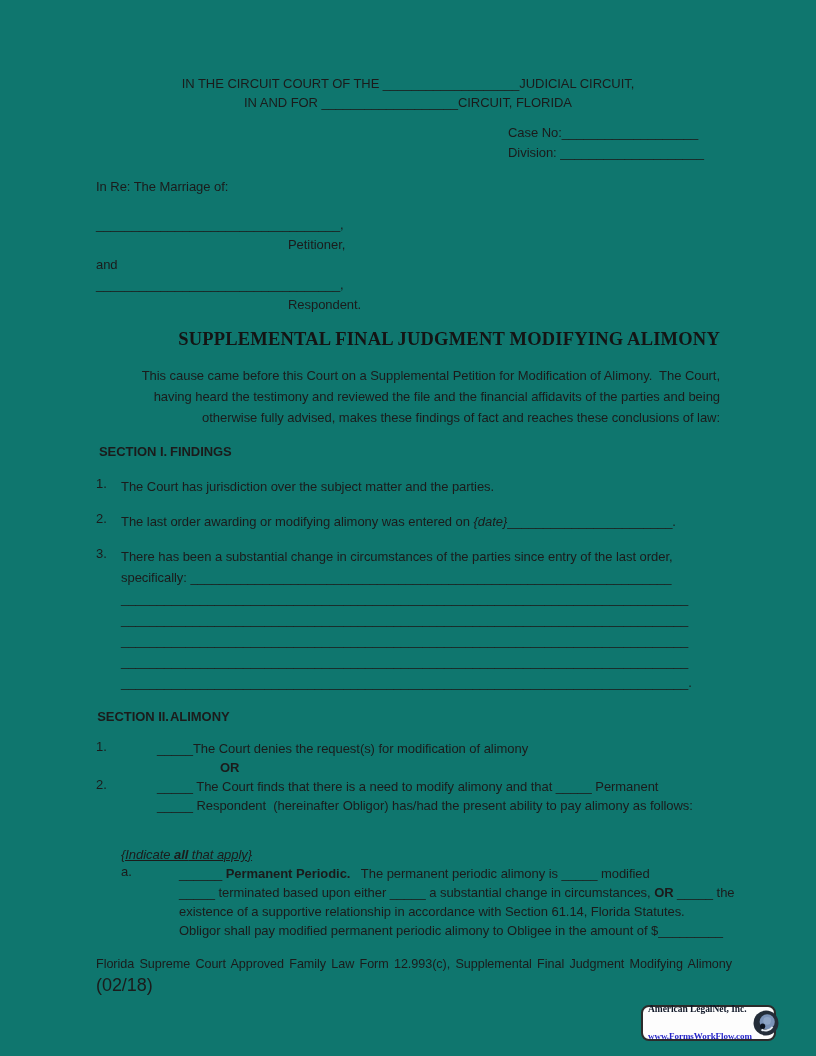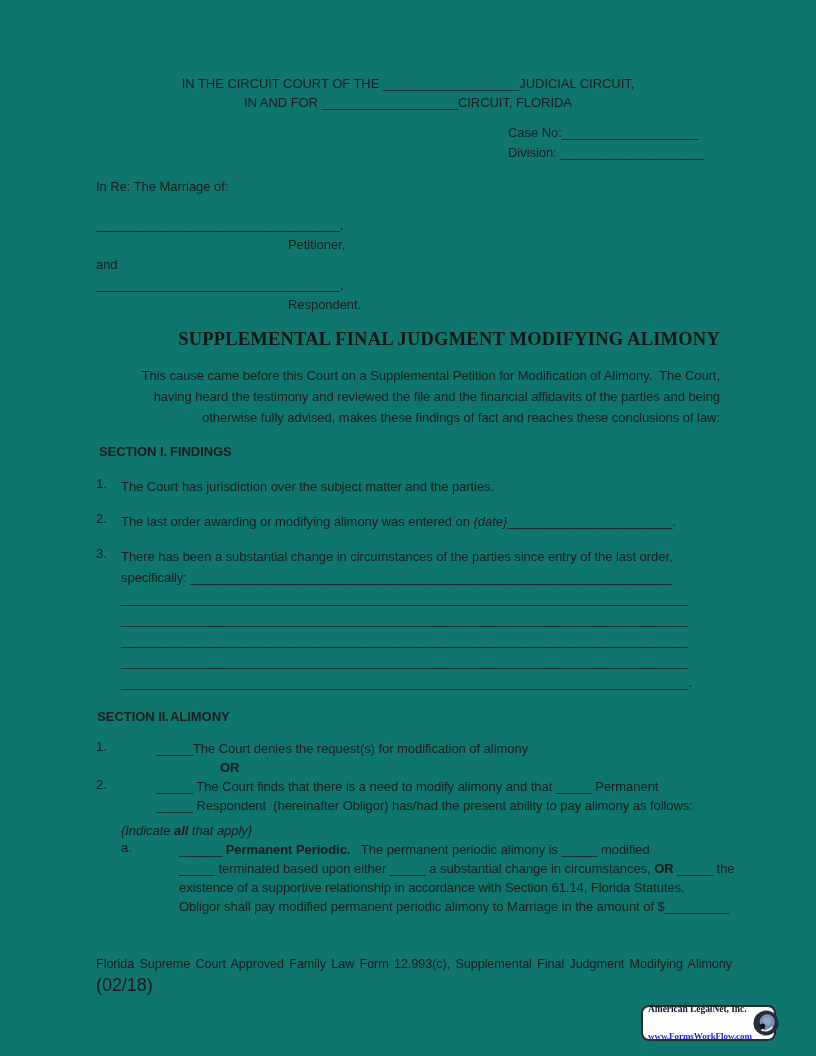--- a/index.html
+++ b/index.html
@@ -43,21 +43,21 @@
   .num-item{display:flex;margin-top:14px;}
   .num-item .num{flex:none;width:25px;}
   .num-item .num28{flex:none;width:28px;}
   .num-item .content{flex:1;}
   .num-item .line{line-height:21px;}
   .s2item{margin-top:0;}
   .s2item .line,.s2line{line-height:19px;white-space:pre;margin-left:33px;}
   .mt12{margin-top:12px;}
   .or-line{padding-left:124px;font-weight:bold;line-height:19px;white-space:pre;}
   .indent25{padding-left:25px;}
-  .indicate{margin-top:6px;line-height:19px;white-space:pre;}
+  .indicate{margin-top:30px;line-height:19px;white-space:pre;text-decoration:underline;}
   .footer{position:absolute;left:96px;right:84px;top:954px;color:#1b1b1b;}
   .footer-line1{
     font-size:12.6px;
     line-height:21px;
     white-space:normal;
     text-align:justify;
     text-align-last:justify;
   }
   .footer-line2{font-size:18px;line-height:21px;}
   .badge{
@@ -162,21 +162,21 @@
   </div>
 
   <div class="indicate indent25"><span class="i">{Indicate </span><span class="i b">all</span><span class="i"> that apply}</span></div>
 
   <div class="num-item s2item indent25" style="margin-top:0;">
     <span class="num">a.</span>
     <div class="content">
       <div class="line"><span>______ </span><span class="b">Permanent Periodic.</span><span>   The permanent periodic alimony is _____ modified</span></div>
       <div class="line"><span>_____ terminated based upon either _____ a substantial change in circumstances, </span><span class="b">OR</span><span> _____ the</span></div>
       <div class="line">existence of a supportive relationship in accordance with Section 61.14, Florida Statutes.</div>
-      <div class="line"><span>Obligor shall pay modified permanent periodic alimony to Marriage in the amount of $</span><span>_________</span></div>
+      <div class="line"><span>Obligor shall pay modified permanent periodic alimony to Obligee in the amount of $</span><span>_________</span></div>
     </div>
   </div>
 
   <div class="footer">
     <div class="footer-line1">Florida Supreme Court Approved Family Law Form 12.993(c), Supplemental Final Judgment Modifying Alimony</div>
     <div class="footer-line2">(02/18)</div>
   </div>
 
   <div class="badge">
     <div class="badge-text">

